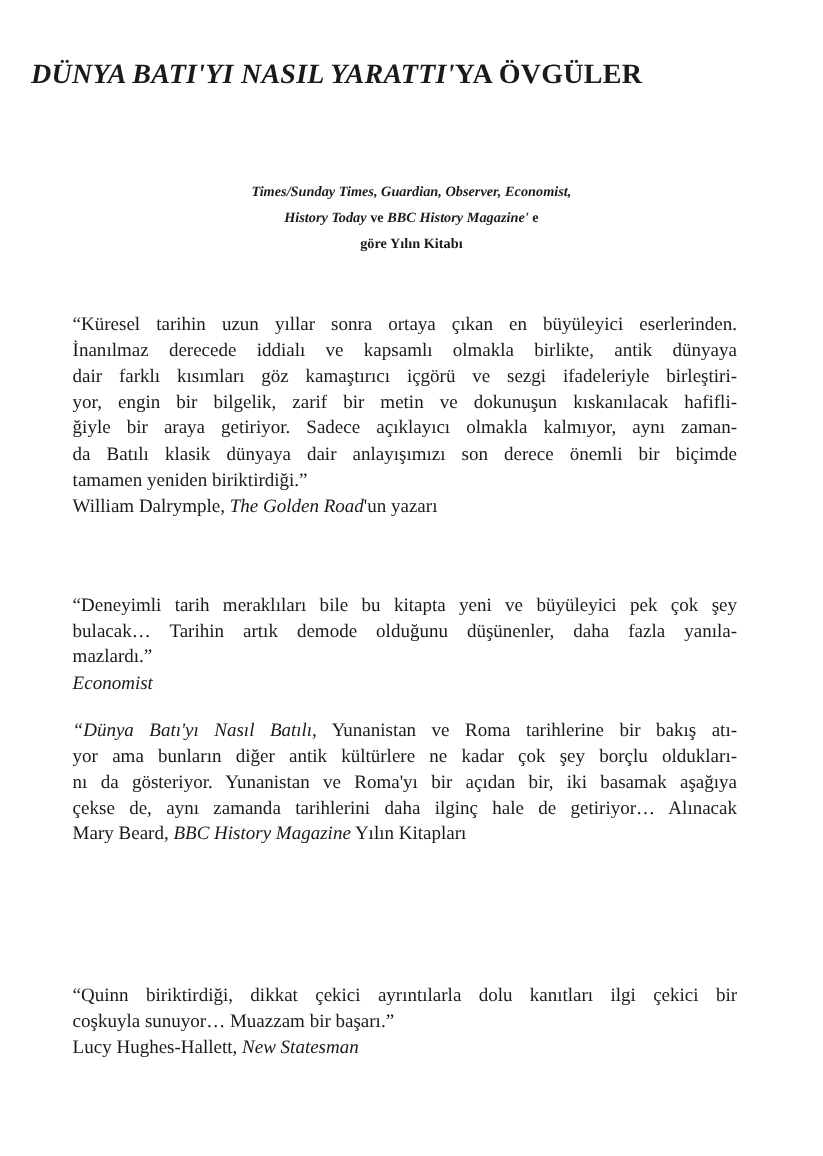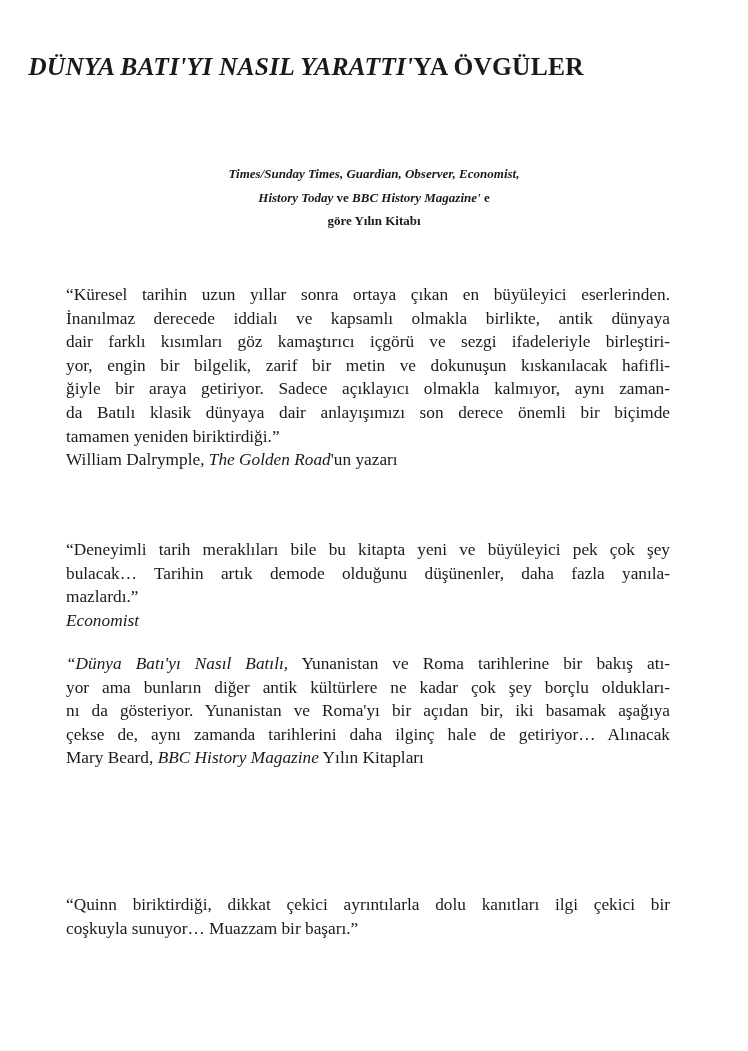--- a/index.html
+++ b/index.html
@@ -55,15 +55,16 @@
     <span class="l"><i>“Dünya Batı'yı Nasıl Batılı,</i><span style="white-space:pre"> Yunanistan ve Roma tarihlerine bir bakış atı-</span></span>
     <span class="l">yor ama bunların diğer antik kültürlere ne kadar çok şey borçlu oldukları-</span>
     <span class="l">nı da gösteriyor. Yunanistan ve Roma'yı bir açıdan bir, iki basamak aşağıya</span>
     <span class="l">çekse de, aynı zamanda tarihlerini daha ilginç hale de getiriyor… Alınacak</span>
     <span class="attr"><span style="white-space:pre">Mary Beard, </span><i>BBC History Magazine</i><span style="white-space:pre"> Yılın Kitapları</span></span>
   </div>
 
   <div class="quote" style="top:881px;margin-top:12px;">
     <span class="l">“Quinn biriktirdiği, dikkat çekici ayrıntılarla dolu kanıtları ilgi çekici bir</span>
     <span class="l last">coşkuyla sunuyor… Muazzam bir başarı.”</span>
+    <span class="attr"><span style="white-space:pre">Lucy Hughes-Hallett, </span><i>New Statesman</i></span>
   </div>
 
 </div>
 
 </body></html>

